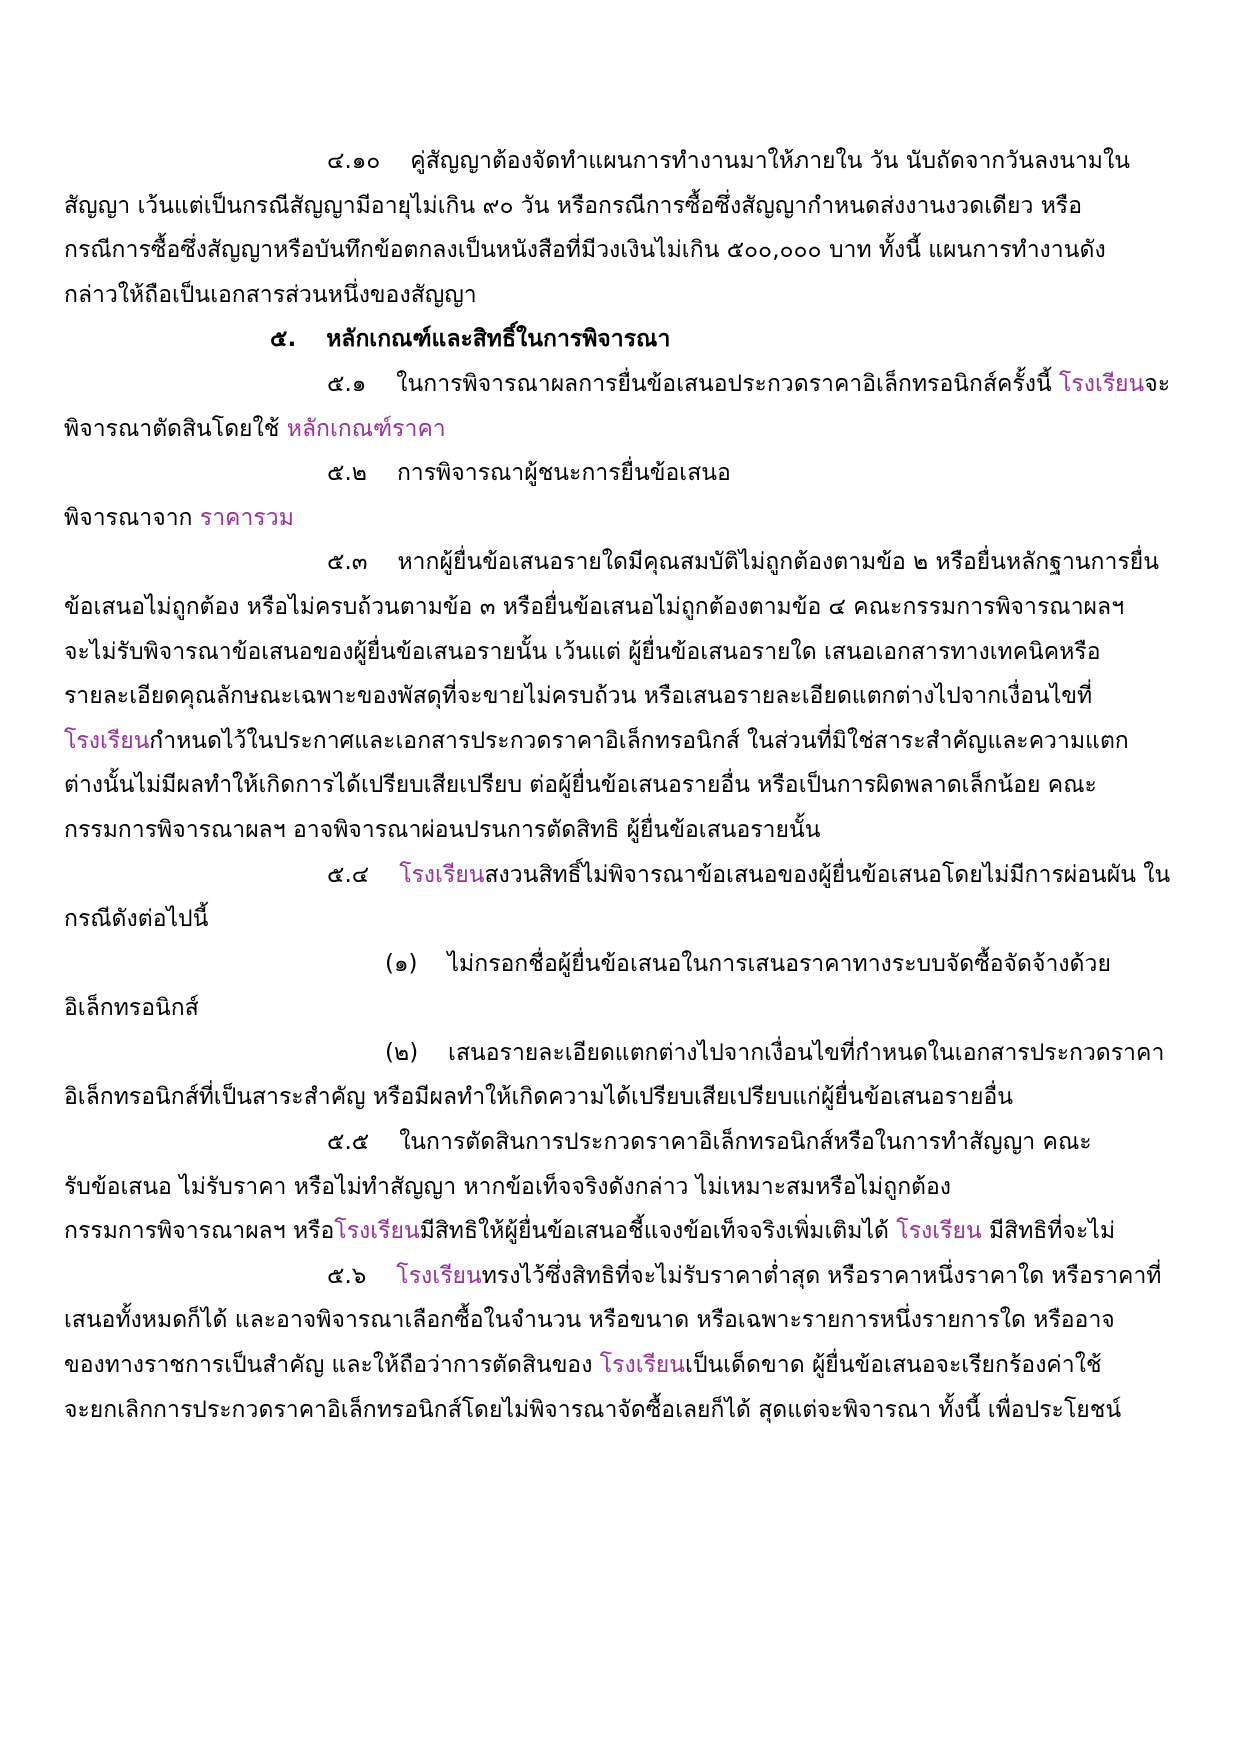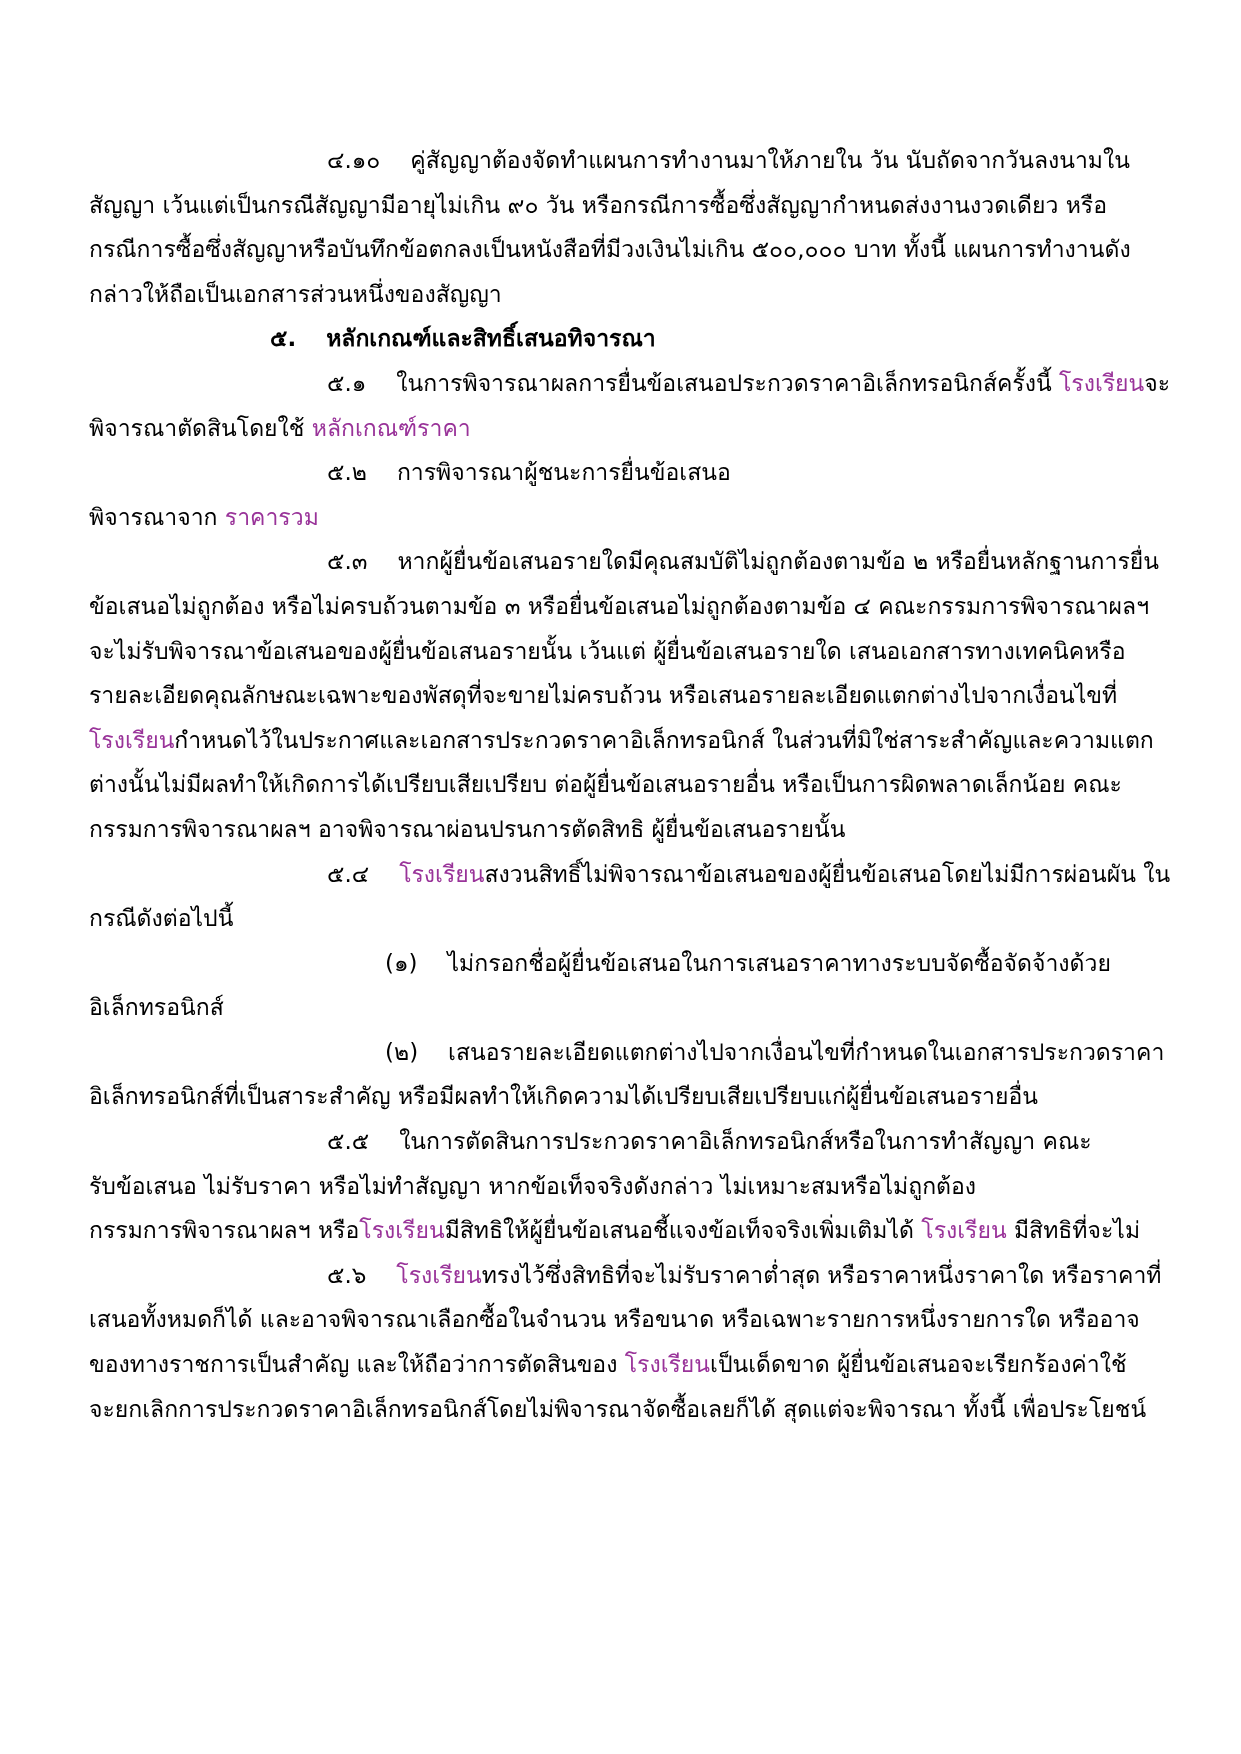--- a/index.html
+++ b/index.html
@@ -21,21 +21,21 @@
     left: 0;
     right: 0;
   }
   .line {
     height: 44.6px;
     line-height: 44.6px;
     white-space: nowrap;
     font-size: 23px;
     color: #000000;
   }
-  .ind-m   { padding-left: 89px; }
+  .ind-m   { padding-left: 64px; }
   .ind-num { padding-left: 327px; }
   .ind-hdr { padding-left: 270px; }
   .ind-sub { padding-left: 385px; }
   .bold    { font-weight: bold; }
   .seg-k   { color: #000000; }
   .seg-p   { color: #993399; font-family: Liberation Serif, serif; }
   .gap {
     display: inline-block;
     width: 30px;
     height: 1px;
@@ -43,21 +43,21 @@
 </style>
 </head>
 <body>
 
 <div id="page">
   <div id="content">
       <div class="line ind-num"><span class="seg-k">๔.๑๐</span><span class="gap"></span><span class="seg-k">คู่สัญญาต้องจัดทำแผนการทำงานมาให้ภายใน วัน นับถัดจากวันลงนามใน</span></div>
       <div class="line ind-m"><span class="seg-k">สัญญา เว้นแต่เป็นกรณีสัญญามีอายุไม่เกิน ๙๐ วัน หรือกรณีการซื้อซึ่งสัญญากำหนดส่งงานงวดเดียว หรือ</span></div>
       <div class="line ind-m"><span class="seg-k">กรณีการซื้อซึ่งสัญญาหรือบันทึกข้อตกลงเป็นหนังสือที่มีวงเงินไม่เกิน ๕๐๐,๐๐๐ บาท ทั้งนี้ แผนการทำงานดัง</span></div>
       <div class="line ind-m"><span class="seg-k">กล่าวให้ถือเป็นเอกสารส่วนหนึ่งของสัญญา</span></div>
-      <div class="line ind-hdr bold"><span class="seg-k">๕.</span><span class="gap"></span><span class="seg-k">หลักเกณฑ์และสิทธิ์เสนอทิจารณา</span></div>
+      <div class="line ind-hdr bold"><span class="seg-k">๕.</span><span class="gap"></span><span class="seg-k">หลักเกณฑ์และสิทธิ์ในการพิจารณา</span></div>
       <div class="line ind-num"><span class="seg-k">๕.๑</span><span class="gap"></span><span class="seg-k">ในการพิจารณาผลการยื่นข้อเสนอประกวดราคาอิเล็กทรอนิกส์ครั้งนี้ </span><span class="seg-p">โรงเรียน</span><span class="seg-k">จะ</span></div>
       <div class="line ind-m"><span class="seg-k">พิจารณาตัดสินโดยใช้ </span><span class="seg-p">หลักเกณฑ์ราคา</span></div>
       <div class="line ind-num"><span class="seg-k">๕.๒</span><span class="gap"></span><span class="seg-k">การพิจารณาผู้ชนะการยื่นข้อเสนอ</span></div>
       <div class="line ind-m"><span class="seg-k">พิจารณาจาก </span><span class="seg-p">ราคารวม</span></div>
       <div class="line ind-num"><span class="seg-k">๕.๓</span><span class="gap"></span><span class="seg-k">หากผู้ยื่นข้อเสนอรายใดมีคุณสมบัติไม่ถูกต้องตามข้อ ๒ หรือยื่นหลักฐานการยื่น</span></div>
       <div class="line ind-m"><span class="seg-k">ข้อเสนอไม่ถูกต้อง หรือไม่ครบถ้วนตามข้อ ๓ หรือยื่นข้อเสนอไม่ถูกต้องตามข้อ ๔ คณะกรรมการพิจารณาผลฯ</span></div>
       <div class="line ind-m"><span class="seg-k">จะไม่รับพิจารณาข้อเสนอของผู้ยื่นข้อเสนอรายนั้น เว้นแต่ ผู้ยื่นข้อเสนอรายใด เสนอเอกสารทางเทคนิคหรือ</span></div>
       <div class="line ind-m"><span class="seg-k">รายละเอียดคุณลักษณะเฉพาะของพัสดุที่จะขายไม่ครบถ้วน หรือเสนอรายละเอียดแตกต่างไปจากเงื่อนไขที่</span></div>
       <div class="line ind-m"><span class="seg-p">โรงเรียน</span><span class="seg-k">กำหนดไว้ในประกาศและเอกสารประกวดราคาอิเล็กทรอนิกส์ ในส่วนที่มิใช่สาระสำคัญและความแตก</span></div>
       <div class="line ind-m"><span class="seg-k">ต่างนั้นไม่มีผลทำให้เกิดการได้เปรียบเสียเปรียบ ต่อผู้ยื่นข้อเสนอรายอื่น หรือเป็นการผิดพลาดเล็กน้อย คณะ</span></div>

